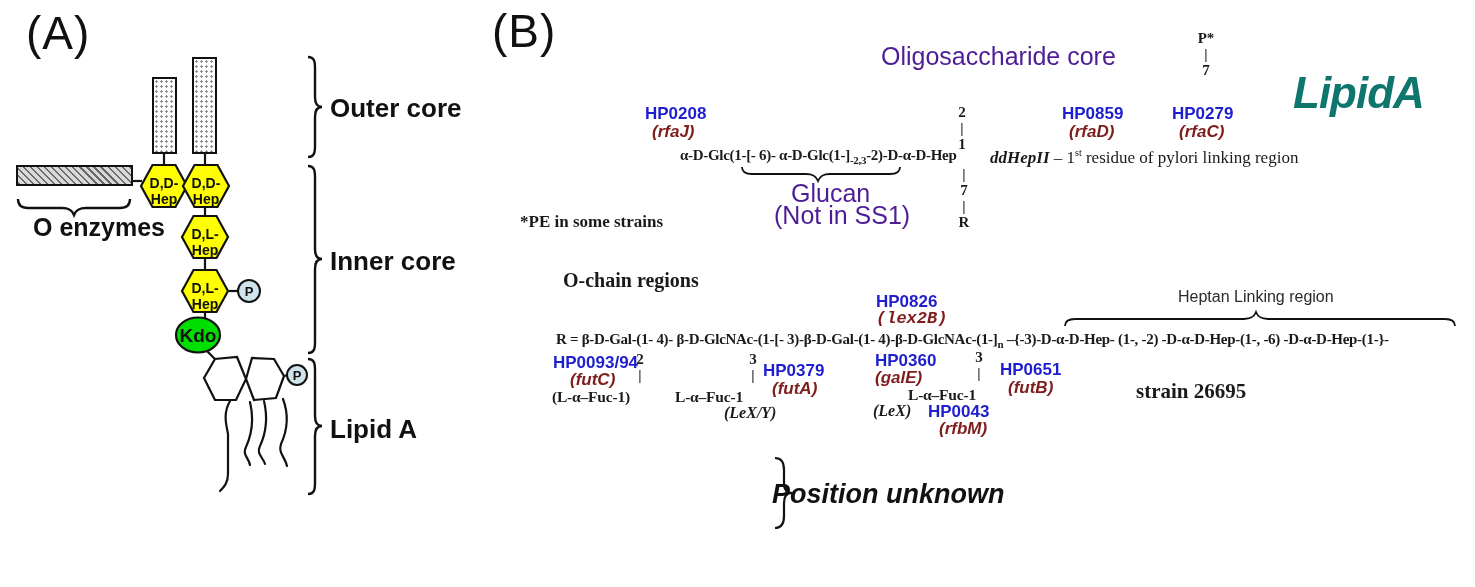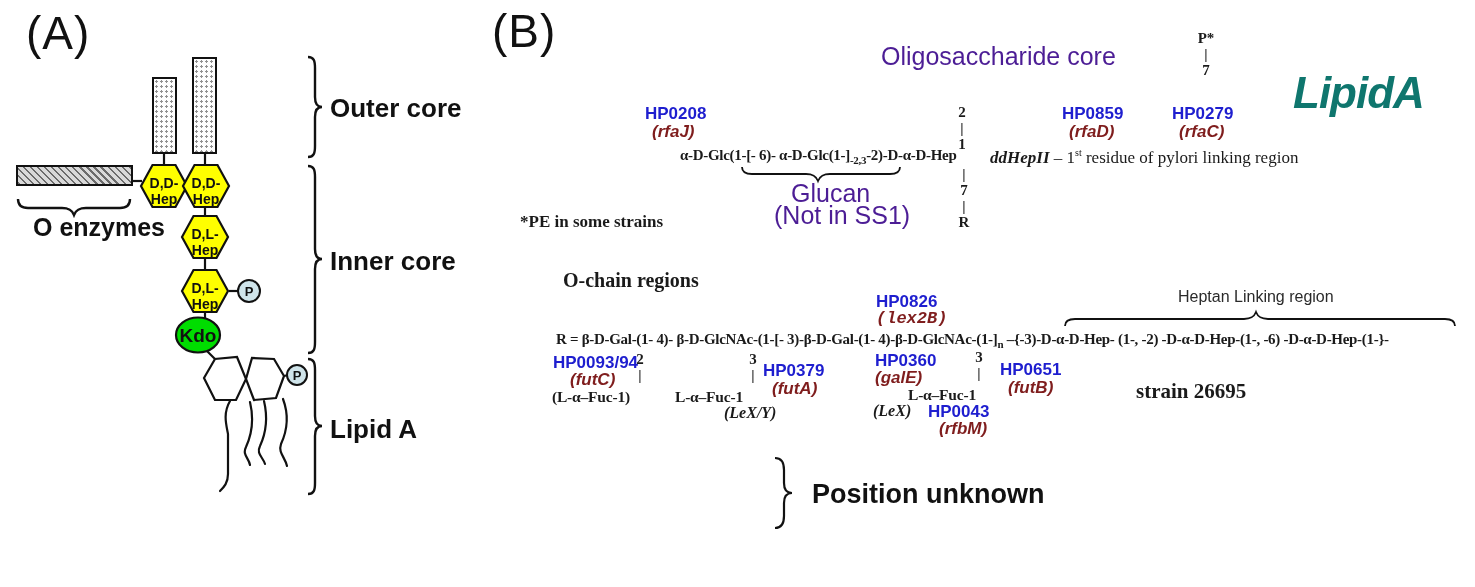--- a/index.html
+++ b/index.html
@@ -195,16 +195,16 @@
   <div class="abs chain2" style="left:908px;top:386px;">L-α–Fuc-1</div>
   <div class="abs itserif" style="left:873px;top:402px;">(LeX)</div>
   <div class="abs bluelbl" style="left:928px;top:402px;">HP0043</div>
   <div class="abs bluegene" style="left:939px;top:419px;">(rfbM)</div>
 
   <div class="abs bluelbl" style="left:1000px;top:360px;">HP0651</div>
   <div class="abs bluegene" style="left:1008px;top:378px;">(futB)</div>
 
   <div class="abs strain" style="left:1108px;top:379px;margin-left:28px;">strain 26695</div>
 
-  <div class="abs pos-unknown" style="left:812px;top:479px;">Position unknown</div>
+  <div class="abs pos-unknown" style="left:772px;top:479px;font-style:italic;">Position unknown</div>
 
 
 </div>
 
 </body></html>

